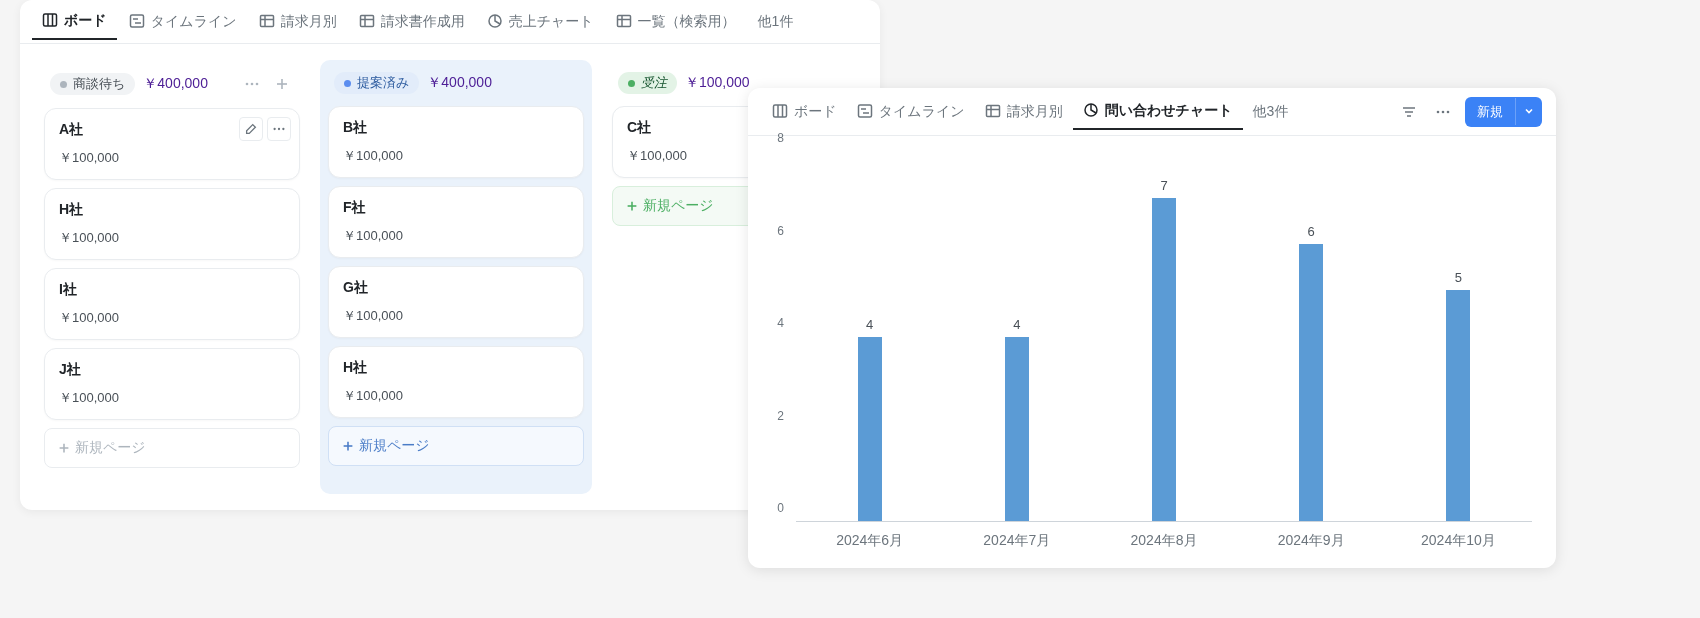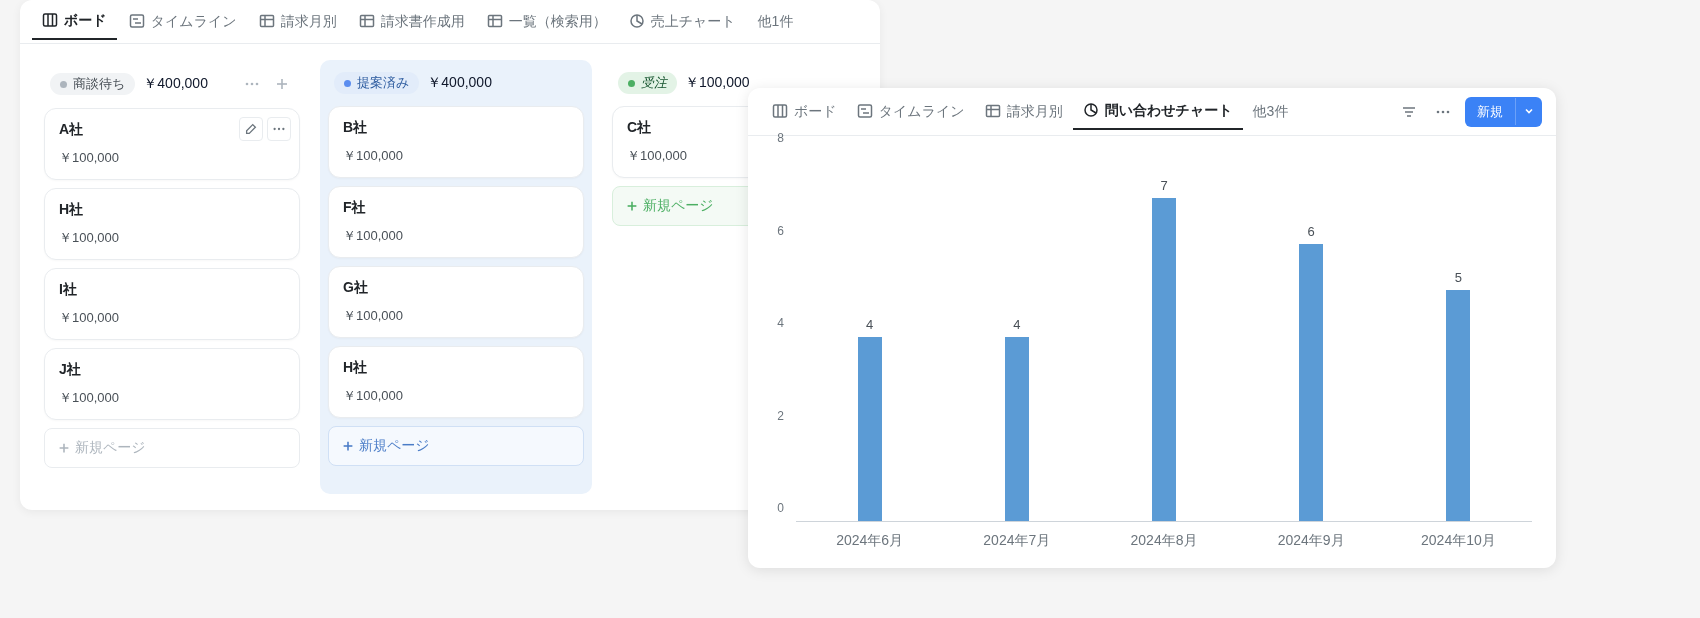--- a/index.html
+++ b/index.html
@@ -87,21 +87,21 @@
       font-size: 13px;
       font-weight: 500;
     }
     .badge-dot { width: 7px; height: 7px; border-radius: 50%; }
     .badge-gray { background: #f1f3f5; color: #495057; }
     .badge-gray .badge-dot { background: #adb5bd; }
     .badge-blue { background: #e2ecfa; color: #2b5a9e; }
     .badge-blue .badge-dot { background: #5b8def; }
     .badge-green { background: #e3f3e6; color: #14532d; font-style: italic; }
     .badge-green .badge-dot { background: #4caf63; }
-    .column-total { color: #0f172a; font-size: 14px; }
+    .column-total { color: #4c1d95; font-size: 14px; }
     .column-actions { margin-left: auto; display: flex; gap: 6px; color: #adb5bd; }
     .icon-btn { width: 24px; height: 24px; display: flex; align-items: center; justify-content: center; cursor: pointer; border-radius: 4px; }
     
     .card {
       background: #fff;
       border: 1px solid #e9ecef;
       border-radius: 12px;
       padding: 12px 14px;
       box-shadow: 0 1px 2px rgba(0,0,0,0.03);
       position: relative;
@@ -266,32 +266,32 @@
     <div class="tab">
       <svg class="tab-icon" viewBox="0 0 16 16" fill="none" stroke="currentColor" stroke-width="1.5">
           <rect x="1.5" y="2.5" width="13" height="11" rx="1"></rect>
           <line x1="1.5" y1="6.5" x2="14.5" y2="6.5"></line>
           <line x1="6" y1="2.5" x2="6" y2="13.5"></line>
         </svg>
       <span>請求書作成用</span>
     </div>
     <div class="tab">
       <svg class="tab-icon" viewBox="0 0 16 16" fill="none" stroke="currentColor" stroke-width="1.5">
+          <circle cx="8" cy="8" r="6"></circle>
+          <path d="M8 2 L8 8 L13 11"></path>
+        </svg>
+      <span>売上チャート</span>
+    </div>
+    <div class="tab">
+      <svg class="tab-icon" viewBox="0 0 16 16" fill="none" stroke="currentColor" stroke-width="1.5">
           <rect x="1.5" y="2.5" width="13" height="11" rx="1"></rect>
           <line x1="1.5" y1="6.5" x2="14.5" y2="6.5"></line>
           <line x1="6" y1="2.5" x2="6" y2="13.5"></line>
         </svg>
       <span>一覧（検索用）</span>
-    </div>
-    <div class="tab">
-      <svg class="tab-icon" viewBox="0 0 16 16" fill="none" stroke="currentColor" stroke-width="1.5">
-          <circle cx="8" cy="8" r="6"></circle>
-          <path d="M8 2 L8 8 L13 11"></path>
-        </svg>
-      <span>売上チャート</span>
     </div>
     <div class="tabs-more">他1件</div>
   </div>
 
   <div class="board-body">
 
     <div class="column">
       <div class="column-header">
         <span class="column-badge badge-gray">
           <span class="badge-dot"></span>

